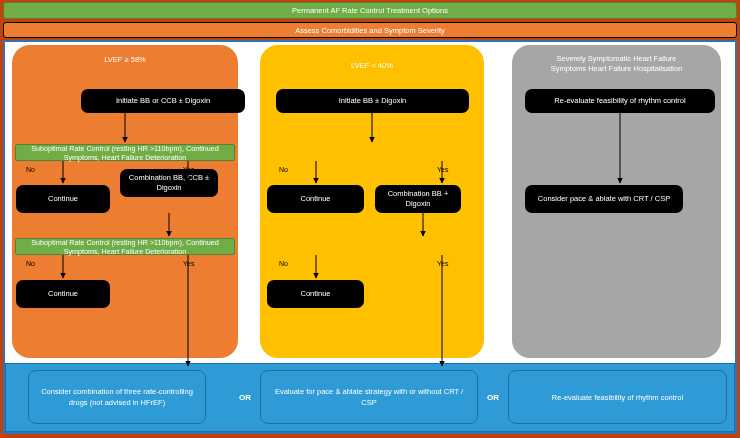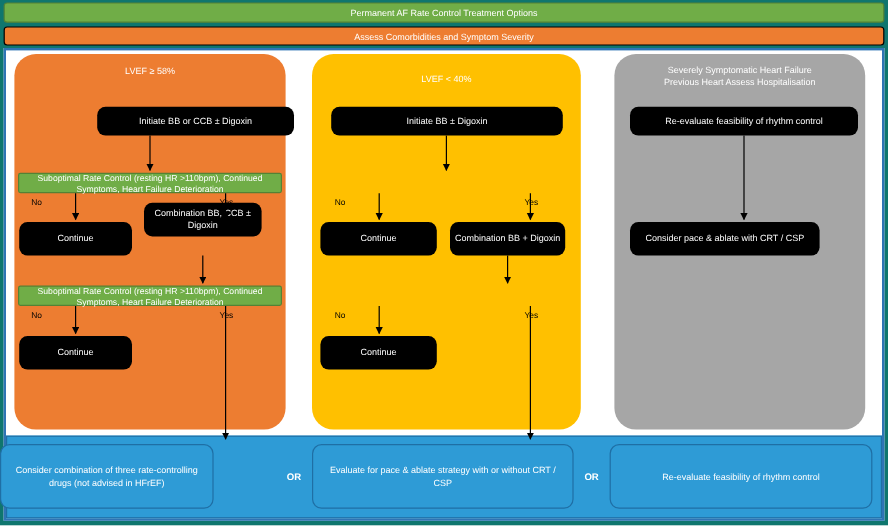--- a/index.html
+++ b/index.html
@@ -7,21 +7,21 @@
     padding: 0;
     background: #ffffff;
   }
   body {
     font-family: "Liberation Sans", sans-serif;
   }
   #canvas {
     position: relative;
     width: 740px;
     height: 438px;
-    background: #0f766e;
+    background: #c2410c;
     overflow: hidden;
   }
   .abs { position: absolute; box-sizing: border-box; }
 
   
   .outer-frame {
     left: 3px; top: 40px;
     width: 734px; height: 394px;
     border: 2px solid #2e74b5;
     background: #ffffff;
@@ -164,34 +164,34 @@
   <span class="ynlabel" style="left:183px; top:260px;">Yes</span>
   <div class="abs blackbox" style="left:16px; top:280px; width:94px; height:28px;">Continue</div>
 
   <div class="abs col col-amber">
     <div class="col-title" style="top:16px;">LVEF &lt; 40%</div>
   </div>
   <div class="abs blackbox" style="left:276px; top:89px; width:193px; height:24px;">Initiate BB ± Digoxin</div>
   <span class="ynlabel" style="left:279px; top:166px;">No</span>
   <span class="ynlabel" style="left:437px; top:166px;">Yes</span>
   <div class="abs blackbox" style="left:267px; top:185px; width:97px; height:28px;">Continue</div>
-  <div class="abs blackbox" style="left:375px; top:185px; width:96px; height:28px;">Combination BB + Digoxin</div>
+  <div class="abs blackbox" style="left:375px; top:185px; width:86px; height:28px;">Combination BB + Digoxin</div>
   <span class="ynlabel" style="left:279px; top:260px;">No</span>
   <span class="ynlabel" style="left:437px; top:260px;">Yes</span>
   <div class="abs blackbox" style="left:267px; top:280px; width:97px; height:28px;">Continue</div>
 
   <div class="abs col col-grey">
     <div class="col-title" style="top:9px;">Severely Symptomatic Heart Failure</div>
-    <div class="col-title" style="top:19px;">Previous Heart Assess Hospitalisation</div>
+    <div class="col-title" style="top:19px;">Symptoms Heart Failure Hospitalisation</div>
   </div>
   <div class="abs blackbox" style="left:525px; top:89px; width:190px; height:24px;">Re-evaluate feasibility of rhythm control</div>
   <div class="abs blackbox" style="left:525px; top:185px; width:158px; height:28px;">Consider pace &amp; ablate with CRT / CSP</div>
 
   <div class="abs blue-strip"></div>
-  <div class="abs bluebox" style="left:0; top:370px; width:178px; height:54px;">Consider combination of three rate-controlling drugs (not advised in HFrEF)</div>
+  <div class="abs bluebox" style="left:28px; top:370px; width:178px; height:54px;">Consider combination of three rate-controlling drugs (not advised in HFrEF)</div>
   <div class="abs or-label" style="left:232px; top:370px; width:26px; height:54px;">OR</div>
   <div class="abs bluebox" style="left:260px; top:370px; width:218px; height:54px;">Evaluate for pace &amp; ablate strategy with or without CRT / CSP</div>
   <div class="abs or-label" style="left:480px; top:370px; width:26px; height:54px;">OR</div>
   <div class="abs bluebox" style="left:508px; top:370px; width:219px; height:54px;">Re-evaluate feasibility of rhythm control</div>
 
   <svg class="arrows">
     <defs>
       <marker id="ah" markerWidth="7" markerHeight="7" refX="5.5" refY="3" orient="auto">
         <path d="M0,0 L6,3 L0,6 z" fill="#000"></path>
       </marker>

